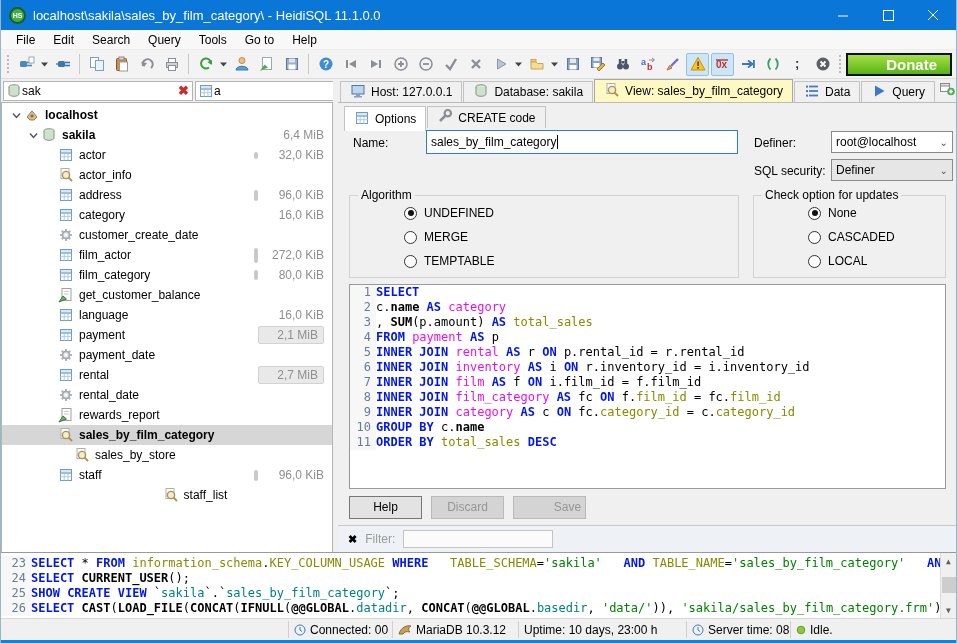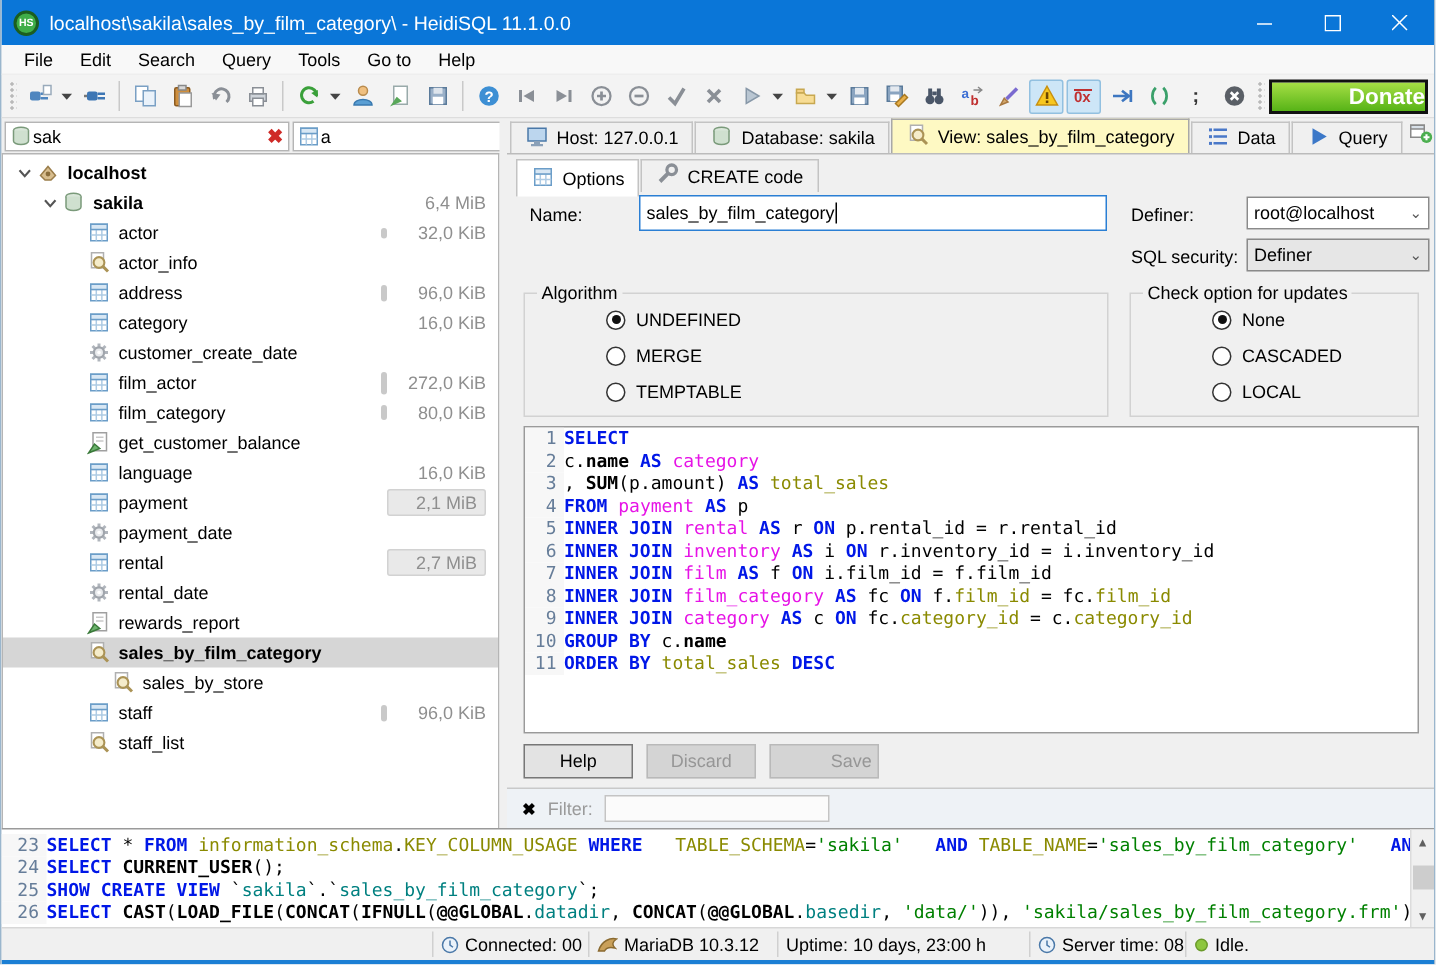--- a/index.html
+++ b/index.html
@@ -26,21 +26,21 @@
   .grip { width:5px; height:20px; margin:0 3px;
           background-image:radial-gradient(#b9b9b9 1px, transparent 1.2px); background-size:4px 4px; }
   .tb-btn { width:23px; height:23px; border:1px solid transparent; background:transparent;
             display:flex; align-items:center; justify-content:center; margin:0 1px; border-radius:2px; }
   .tb-btn.active { background:#cde6f7; border-color:#92c0e0; }
   .tb-btn svg { display:block; }
   .tb-caret { width:11px; height:23px; display:flex; align-items:center; justify-content:center; }
   .tb-sep { width:1px; height:20px; background:#c9c9c9; margin:0 4px; }
   .donate { margin-left:auto; margin-right:4px; width:124px; height:23px;
             background:linear-gradient(#a6df45,#57b317); border:2px solid #111; color:#fff;
-            font-weight:bold; font-size:15px; text-align:right; line-height:19px;
+            font-weight:bold; font-size:15px; text-align:right; padding-right:13px; line-height:19px;
             font-family:"Liberation Sans",sans-serif; }
   
   .lp { position:absolute; top:79px; left:0; width:332px; height:473px; background:#f0f0f0; }
   .lp-filters { height:23px; display:flex; align-items:center; gap:2px; padding:1px 2px; }
   .fbox { flex:1; height:20px; background:#fff; border:1px solid #b5b5b5; display:flex; align-items:center; padding:0 2px; }
   .fbox input { border:none; outline:none; flex:1; min-width:10px; font-size:12px; font-family:"Liberation Sans",sans-serif; }
   .redx { color:#cf2a27; font-weight:bold; font-size:13px; line-height:1; padding:0 1px; }
   .star-btn { width:20px; text-align:center; color:#f2b300; font-size:15px; }
   .tree { position:absolute; top:23px; left:0; right:0; bottom:0; background:#fff;
           border:1px solid #b5b5b5; border-bottom:none; overflow:hidden; padding-top:2px; }
@@ -636,21 +636,21 @@
               <rect x="2.5" y="2.5" width="11" height="11" fill="#fff" stroke="#6b9dc8"></rect>
               <path d="M2.5 6 H13.5 M2.5 9.7 H13.5 M6.2 2.5 V13.5 M9.9 2.5 V13.5" stroke="#aecbe4"></path>
               <rect x="2.5" y="2.5" width="11" height="3.5" fill="#d8e7f4" stroke="#6b9dc8"></rect>
             </svg></span>
           <span class="lbl">staff</span>
           <span class="tsize">
             <span class="szbar" style="height: 11px;"></span>
             <span class="sztxt">96,0 KiB</span>
           </span>
         </div>
-        <div class="trow" style="padding-left: 40px;">
+        <div class="trow" style="padding-left: 40px; justify-content: center;">
           <span class="chev"></span>
           <span class="ticon"><svg width="16" height="16">
               <rect x="3" y="1.5" width="8" height="10" fill="#fff" stroke="#b0b0b0"></rect>
               <circle cx="8" cy="8" r="3.6" fill="#f5ecca" stroke="#ab9355" stroke-width="1.4"></circle>
               <line x1="10.6" y1="10.6" x2="14" y2="14" stroke="#ab9355" stroke-width="2"></line>
             </svg></span>
           <span class="lbl">staff_list</span>
         </div>
       </div>
   </div>

